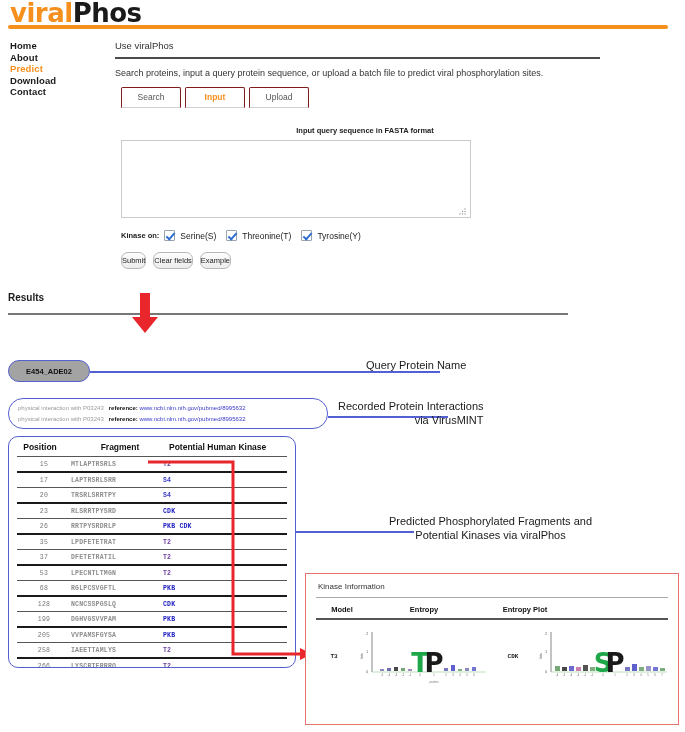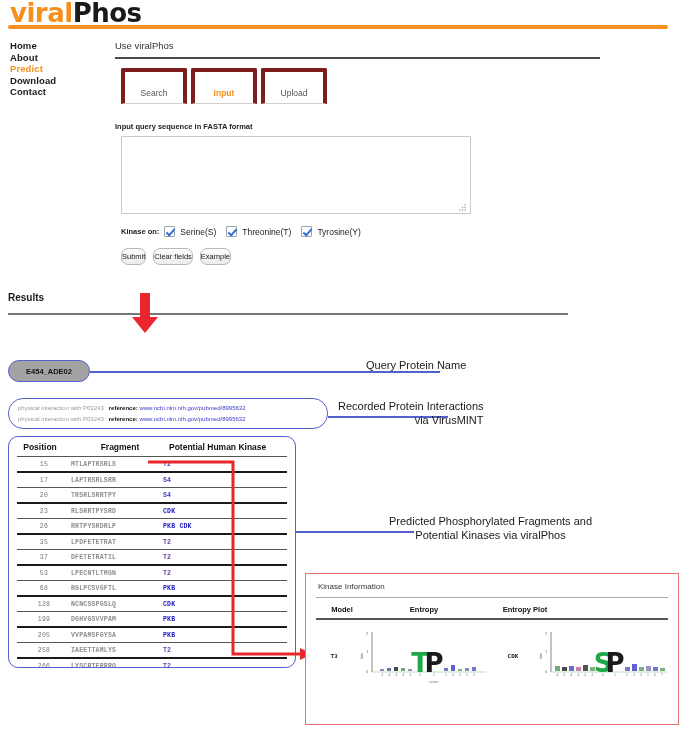--- a/index.html
+++ b/index.html
@@ -79,40 +79,41 @@
     margin-bottom: 9px;
   }
 
   
   #tabs {
     display: flex;
     gap: 4px;
     margin-left: 6px;
   }
   .tab {
-    border: 4px solid #7f1d1d;
+    border: 1px solid #7f1d1d;
     border-bottom: 1px solid #cfcfcf;
     background: #fff;
     font-size: 8.5px;
     color: #555;
-    padding: 16px 11px 5px 11px;
+    padding: 4px 11px 5px 11px;
     border-radius: 2px 2px 0 0;
     text-align: center;
     min-width: 36px;
   }
   .tab.active {
     color: #f5901e;
     font-weight: bold;
   }
 
   #fasta-label {
     margin-top: 18px;
     font-size: 7.5px;
     font-weight: bold;
     color: #222;
+    text-align: center;
   }
   #fasta-box {
     margin-top: 5px;
     margin-left: 6px;
     width: 350px;
     height: 78px;
     border: 1px solid #cacaca;
     background: #fff;
     position: relative;
     box-sizing: border-box;
@@ -371,20 +372,21 @@
   <div class="nav-item">Home</div>
   <div class="nav-item">About</div>
   <div class="nav-item active">Predict</div>
   <div class="nav-item">Download</div>
   <div class="nav-item">Contact</div>
 </div>
 
 <div id="main">
   <div id="use-title">Use viralPhos</div>
   <div id="title-rule"></div>
+  <div id="intro">Search proteins, input a query protein sequence, or upload a batch file to predict viral phosphorylation sites.</div>
 
   <div id="tabs">
     <div class="tab">Search</div>
     <div class="tab active">Input</div>
     <div class="tab">Upload</div>
   </div>
 
   <div id="fasta-label">Input query sequence in FASTA format</div>
   <div id="fasta-box">
     <div id="resize-grip">

